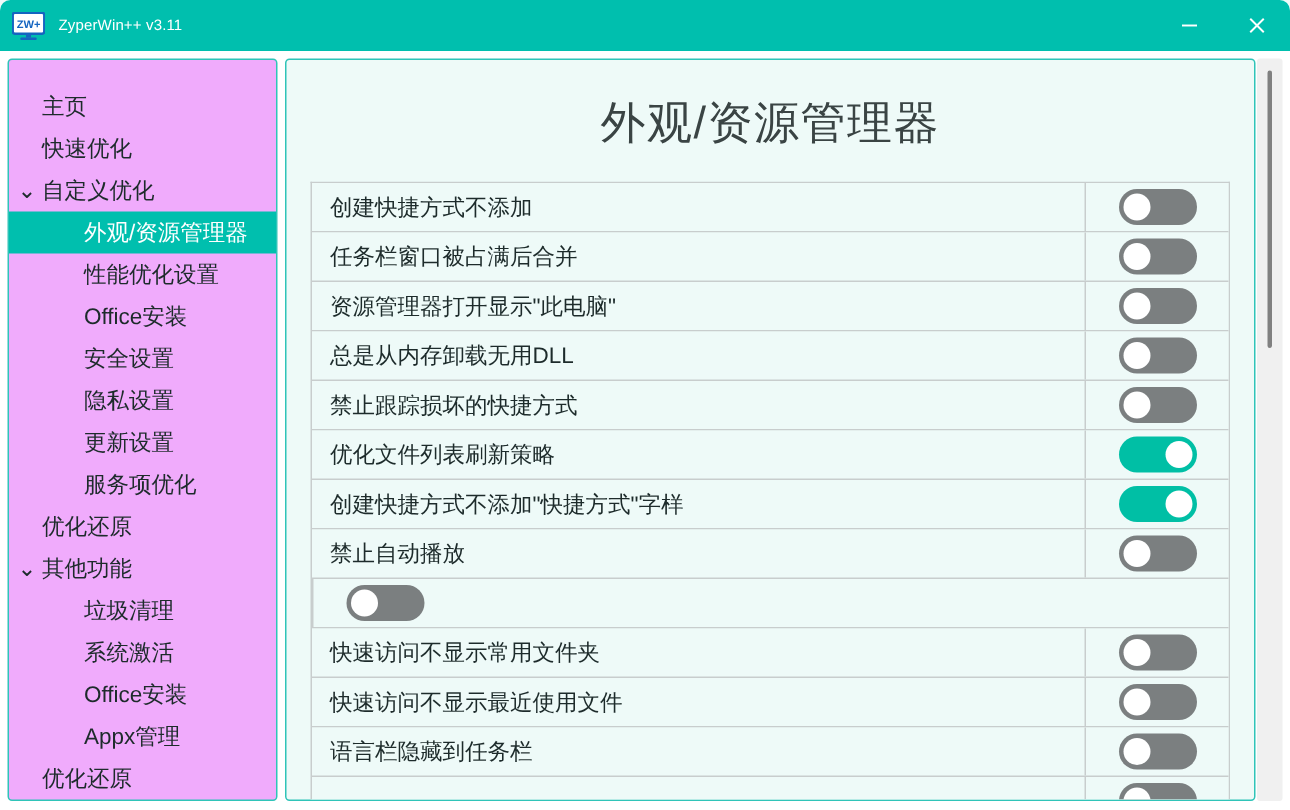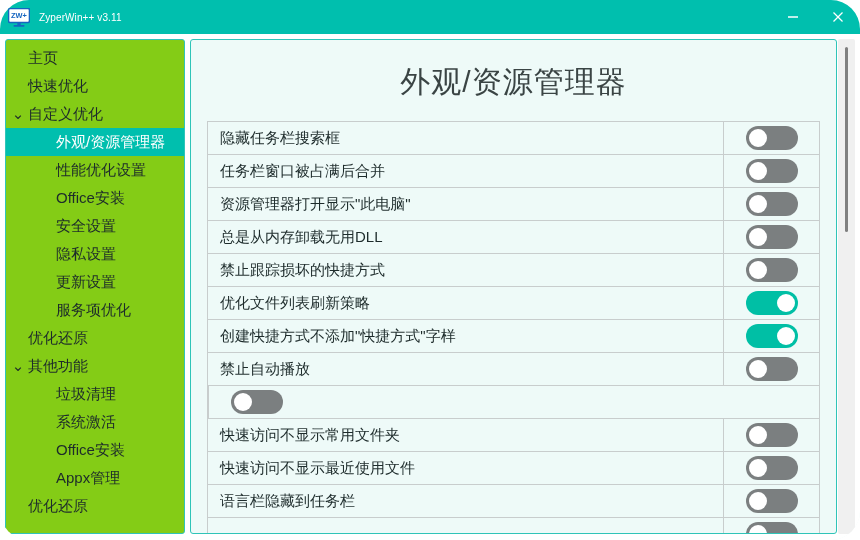--- a/index.html
+++ b/index.html
@@ -13,21 +13,20 @@
   }
 
   .app-window {
     position: relative;
     width: 860px;
     height: 540px;
     background: #f0faf9;
     display: flex;
     flex-direction: column;
     overflow: hidden;
-    border-radius: 29px;
   }
 
   
   .titlebar {
     height: 34px;
     min-height: 34px;
     background: #00bfae;
     display: flex;
     align-items: center;
     padding-left: 8px;
@@ -79,22 +78,22 @@
     overflow: hidden;
   }
 
   
   .sidebar {
     width: 180px;
     min-width: 180px;
     margin: 5px 0 6px 5px;
     border: 1px solid #2fc4b8;
     border-radius: 3px;
-    background: #84cc16;
-    padding-top: 4px;
+    background: #f0abfc;
+    padding-top: 17px;
     overflow: hidden;
     position: relative;
   }
 
   .nav-item {
     height: 28px;
     display: flex;
     align-items: center;
     font-size: 15px;
     color: #1d2b2b;
@@ -313,21 +312,21 @@
         <div class="nav-item lvl0">
           <span class="nav-label">优化还原</span>
         </div>
       </div>
 
     <div class="main-panel">
       <div class="panel-title">外观/资源管理器</div>
       <div class="settings-wrap">
         <div class="settings-table" id="settings-table">
             <div class="setting-row">
-              <div class="setting-label">隐藏任务栏搜索框</div>
+              <div class="setting-label">创建快捷方式不添加</div>
               <div class="setting-toggle-cell">
                 <div class="toggle">
                   <div class="knob"></div>
                 </div>
               </div>
             </div>
             <div class="setting-row">
               <div class="setting-label">任务栏窗口被占满后合并</div>
               <div class="setting-toggle-cell">
                 <div class="toggle">

